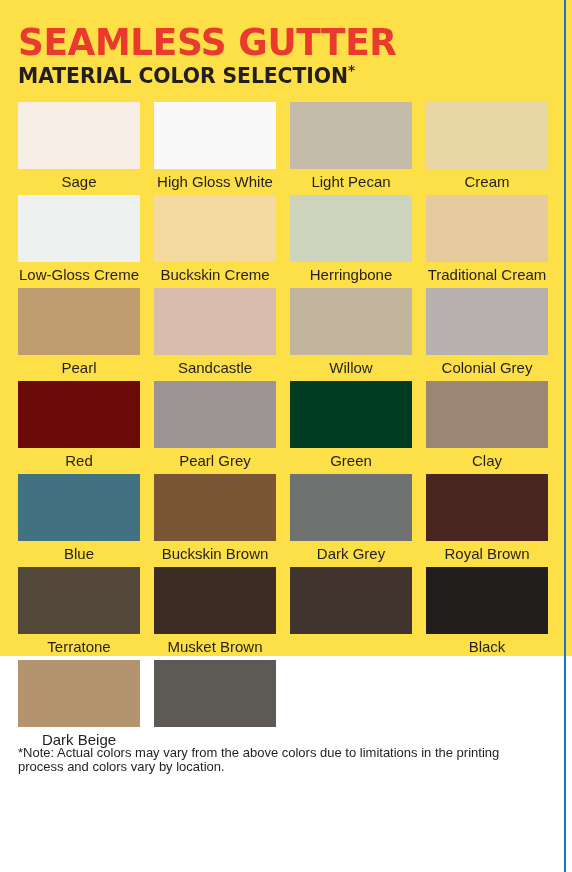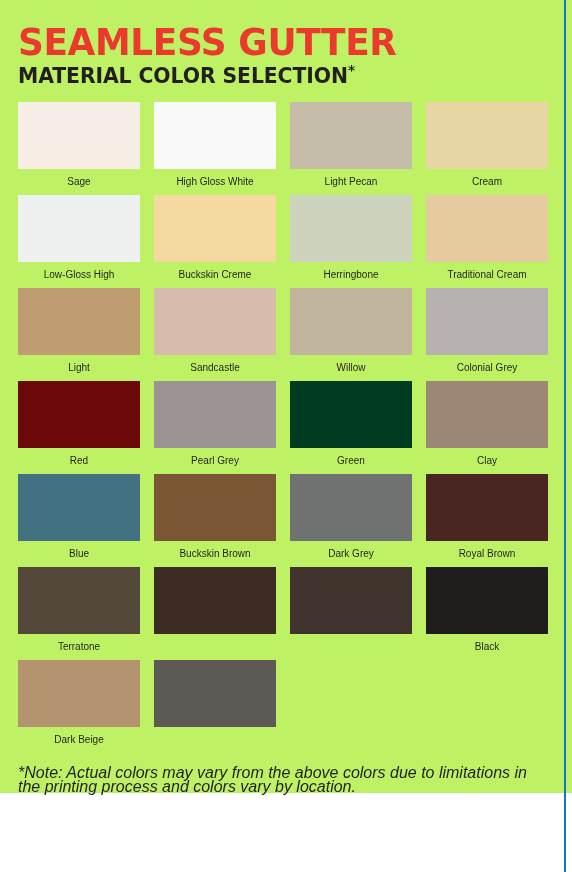--- a/index.html
+++ b/index.html
@@ -10,22 +10,22 @@
   body {
     width: 572px;
     height: 872px;
     font-family: "Liberation Sans", sans-serif;
     overflow: hidden;
     position: relative;
   }
   #page {
     position: relative;
     width: 572px;
-    height: 793px;
-    background: #bef264;
+    height: 656px;
+    background: #fde047;
     box-sizing: border-box;
   }
   
   #right-rule {
     position: absolute;
     top: 0;
     right: 6px;
     width: 2px;
     height: 872px;
     background: #1476c6;
@@ -86,32 +86,31 @@
   }
   .swatch-chip {
     width: 122px;
     height: 67px;
     display: block;
   }
   .swatch-label {
     display: block;
     text-align: center;
     font-family: "Liberation Sans", sans-serif;
-    font-size: 10px;
+    font-size: 15px;
     line-height: 13px;
     color: #231f20;
     padding-top: 6px;
     white-space: nowrap;
   }
   
   .footnote {
-    margin-top: 20px;
+    margin-top: 0;
     font-family: "Liberation Sans", sans-serif;
-    font-style: italic;
-    font-size: 16px;
+    font-size: 13px;
     line-height: 14px;
     color: #231f20;
     max-width: 520px;
   }
 </style>
 </head>
 <body>
 
 <div id="page">
 
@@ -136,37 +135,37 @@
         <div class="swatch-cell">
           <span class="swatch-chip" style="background: rgb(196, 188, 168);"></span>
           <span class="swatch-label">Light Pecan</span>
         </div>
         <div class="swatch-cell">
           <span class="swatch-chip" style="background: rgb(232, 215, 164);"></span>
           <span class="swatch-label">Cream</span>
         </div>
         <div class="swatch-cell">
           <span class="swatch-chip" style="background: rgb(239, 241, 240);"></span>
-          <span class="swatch-label">Low-Gloss High</span>
+          <span class="swatch-label">Low-Gloss Creme</span>
         </div>
         <div class="swatch-cell">
           <span class="swatch-chip" style="background: rgb(244, 218, 160);"></span>
           <span class="swatch-label">Buckskin Creme</span>
         </div>
         <div class="swatch-cell">
           <span class="swatch-chip" style="background: rgb(206, 211, 190);"></span>
           <span class="swatch-label">Herringbone</span>
         </div>
         <div class="swatch-cell">
           <span class="swatch-chip" style="background: rgb(230, 203, 158);"></span>
           <span class="swatch-label">Traditional Cream</span>
         </div>
         <div class="swatch-cell">
           <span class="swatch-chip" style="background: rgb(192, 156, 113);"></span>
-          <span class="swatch-label">Light</span>
+          <span class="swatch-label">Pearl</span>
         </div>
         <div class="swatch-cell">
           <span class="swatch-chip" style="background: rgb(215, 188, 172);"></span>
           <span class="swatch-label">Sandcastle</span>
         </div>
         <div class="swatch-cell">
           <span class="swatch-chip" style="background: rgb(194, 181, 158);"></span>
           <span class="swatch-label">Willow</span>
         </div>
         <div class="swatch-cell">
@@ -204,20 +203,21 @@
         <div class="swatch-cell">
           <span class="swatch-chip" style="background: rgb(74, 38, 34);"></span>
           <span class="swatch-label">Royal Brown</span>
         </div>
         <div class="swatch-cell">
           <span class="swatch-chip" style="background: rgb(84, 72, 58);"></span>
           <span class="swatch-label">Terratone</span>
         </div>
         <div class="swatch-cell">
           <span class="swatch-chip" style="background: rgb(61, 44, 36);"></span>
+          <span class="swatch-label">Musket Brown</span>
         </div>
         <div class="swatch-cell">
           <span class="swatch-chip" style="background: rgb(65, 51, 46);"></span>
         </div>
         <div class="swatch-cell">
           <span class="swatch-chip" style="background: rgb(33, 29, 29);"></span>
           <span class="swatch-label">Black</span>
         </div>
         <div class="swatch-cell">
           <span class="swatch-chip" style="background: rgb(179, 148, 111);"></span>

